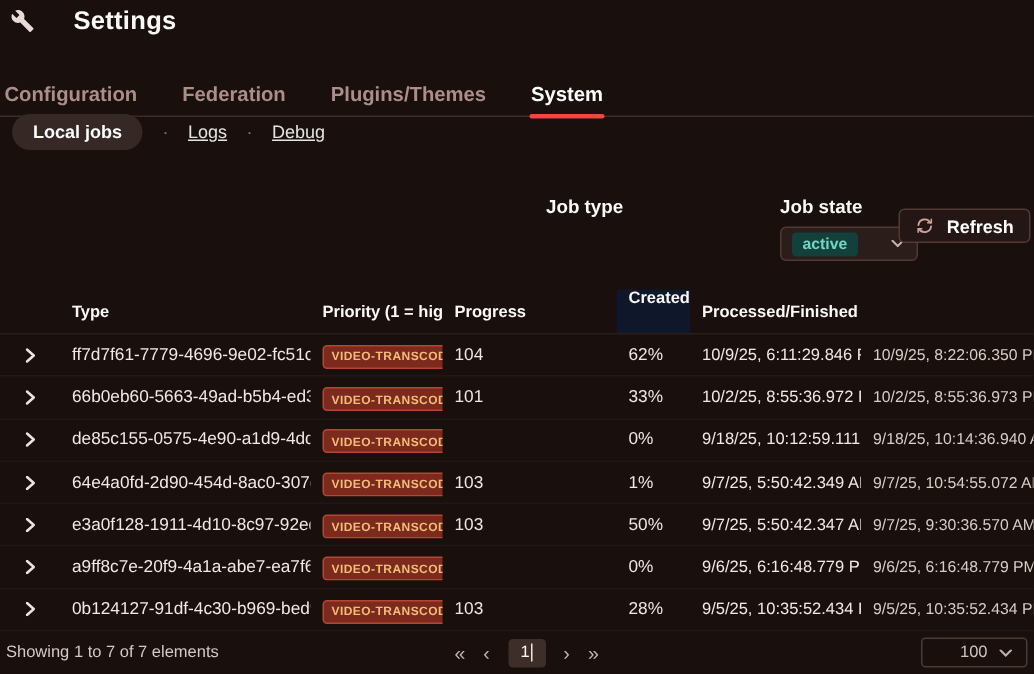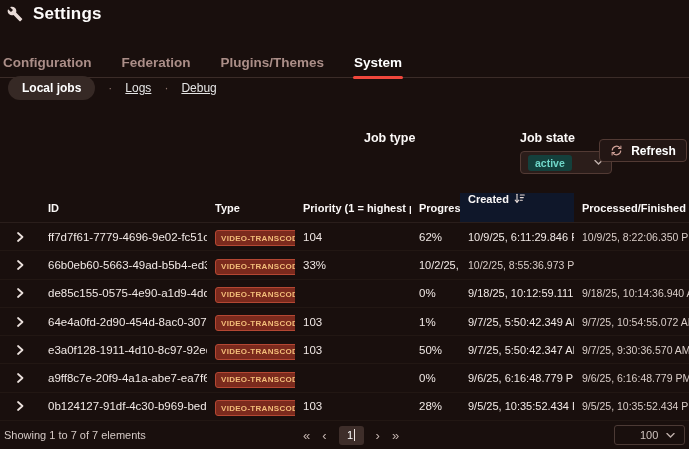--- a/index.html
+++ b/index.html
@@ -6,21 +6,21 @@
   html,body { margin:0; padding:0; }
   body {
     width:689px; height:449px; overflow:hidden;
     background:#190f0d;
     font-family:"Liberation Sans", sans-serif;
     color:#f2eae7;
   }
   .app { position:relative; width:689px; height:449px; }
 
   
-  .title-row { position:absolute; top:4px; left:7px; display:flex; align-items:center; gap:10px; }
+  .title-row { position:absolute; top:4px; left:7px; display:flex; align-items:center; gap:26px; }
   .title-row h1 { margin:0; font-size:17px; font-weight:bold; color:#fdfbfa; letter-spacing:.2px; }
   .wrench { display:flex; }
 
   
   .tabs { position:absolute; top:43px; left:0; right:0; display:flex; gap:30px; padding-left:3px;
           border-bottom:1px solid #3b2c28;margin-top:12px; }
   .tab { position:relative; font-size:13.5px; font-weight:bold; color:#ab8e88; padding-bottom:7px; cursor:pointer; text-decoration:none; }
   .tab.active { color:#ffffff; }
   .tab.active::after { content:""; position:absolute; left:-1px; right:-1px; bottom:-2px; height:3px;
           background:#f1473c; border-radius:2px; }
@@ -124,21 +124,20 @@
         <path d="M13.4 2.6v3h-3" stroke-width="1.3"></path>
         <path d="M2.6 13.4v-3h3" stroke-width="1.3"></path>
       </svg>
     </span>
     <span>Refresh</span>
   </button>
 
   <div class="table">
     <div class="thead">
       <div class="cell c-exp"></div>
-      <div class="cell">ID</div>
       <div class="cell">Type</div>
       <div class="cell">Priority (1 = highest priority)</div>
       <div class="cell">Progress</div>
       <div class="cell th-created">
         <span>Created</span>
         <span>
           <svg width="11" height="11" viewBox="0 0 11 11" stroke="#e8dcd8" stroke-width="1.1" stroke-linecap="round" fill="none">
             <path d="M3 1.2v8"></path>
               <path d="M1.2 7.2 3 9.2l1.8-2"></path>
             <path d="M6.3 2h4"></path>
@@ -169,20 +168,21 @@
   <div class="trow">
     <div class="cell c-exp">
       <span class="chev">
         <svg width="7" height="10" viewBox="0 0 7 10">
                 <path d="M1 1l4.5 4L1 9" fill="none" stroke="#ece2de" stroke-width="1.7" stroke-linecap="round" stroke-linejoin="round"></path>
               </svg>
       </span>
     </div>
     <div class="cell c-id">66b0eb60-5663-49ad-b5b4-ed3e07ee2cc2</div>
     <div class="cell"><span class="badge">VIDEO-TRANSCODING</span></div>
+    <div class="cell c-pri">101</div>
     <div class="cell c-prog">33%</div>
     <div class="cell c-created">10/2/25, 8:55:36.972 PM</div>
     <div class="cell c-proc">10/2/25, 8:55:36.973 PM</div>
   </div>
 
   <div class="trow">
     <div class="cell c-exp">
       <span class="chev">
         <svg width="7" height="10" viewBox="0 0 7 10">
                 <path d="M1 1l4.5 4L1 9" fill="none" stroke="#ece2de" stroke-width="1.7" stroke-linecap="round" stroke-linejoin="round"></path>

